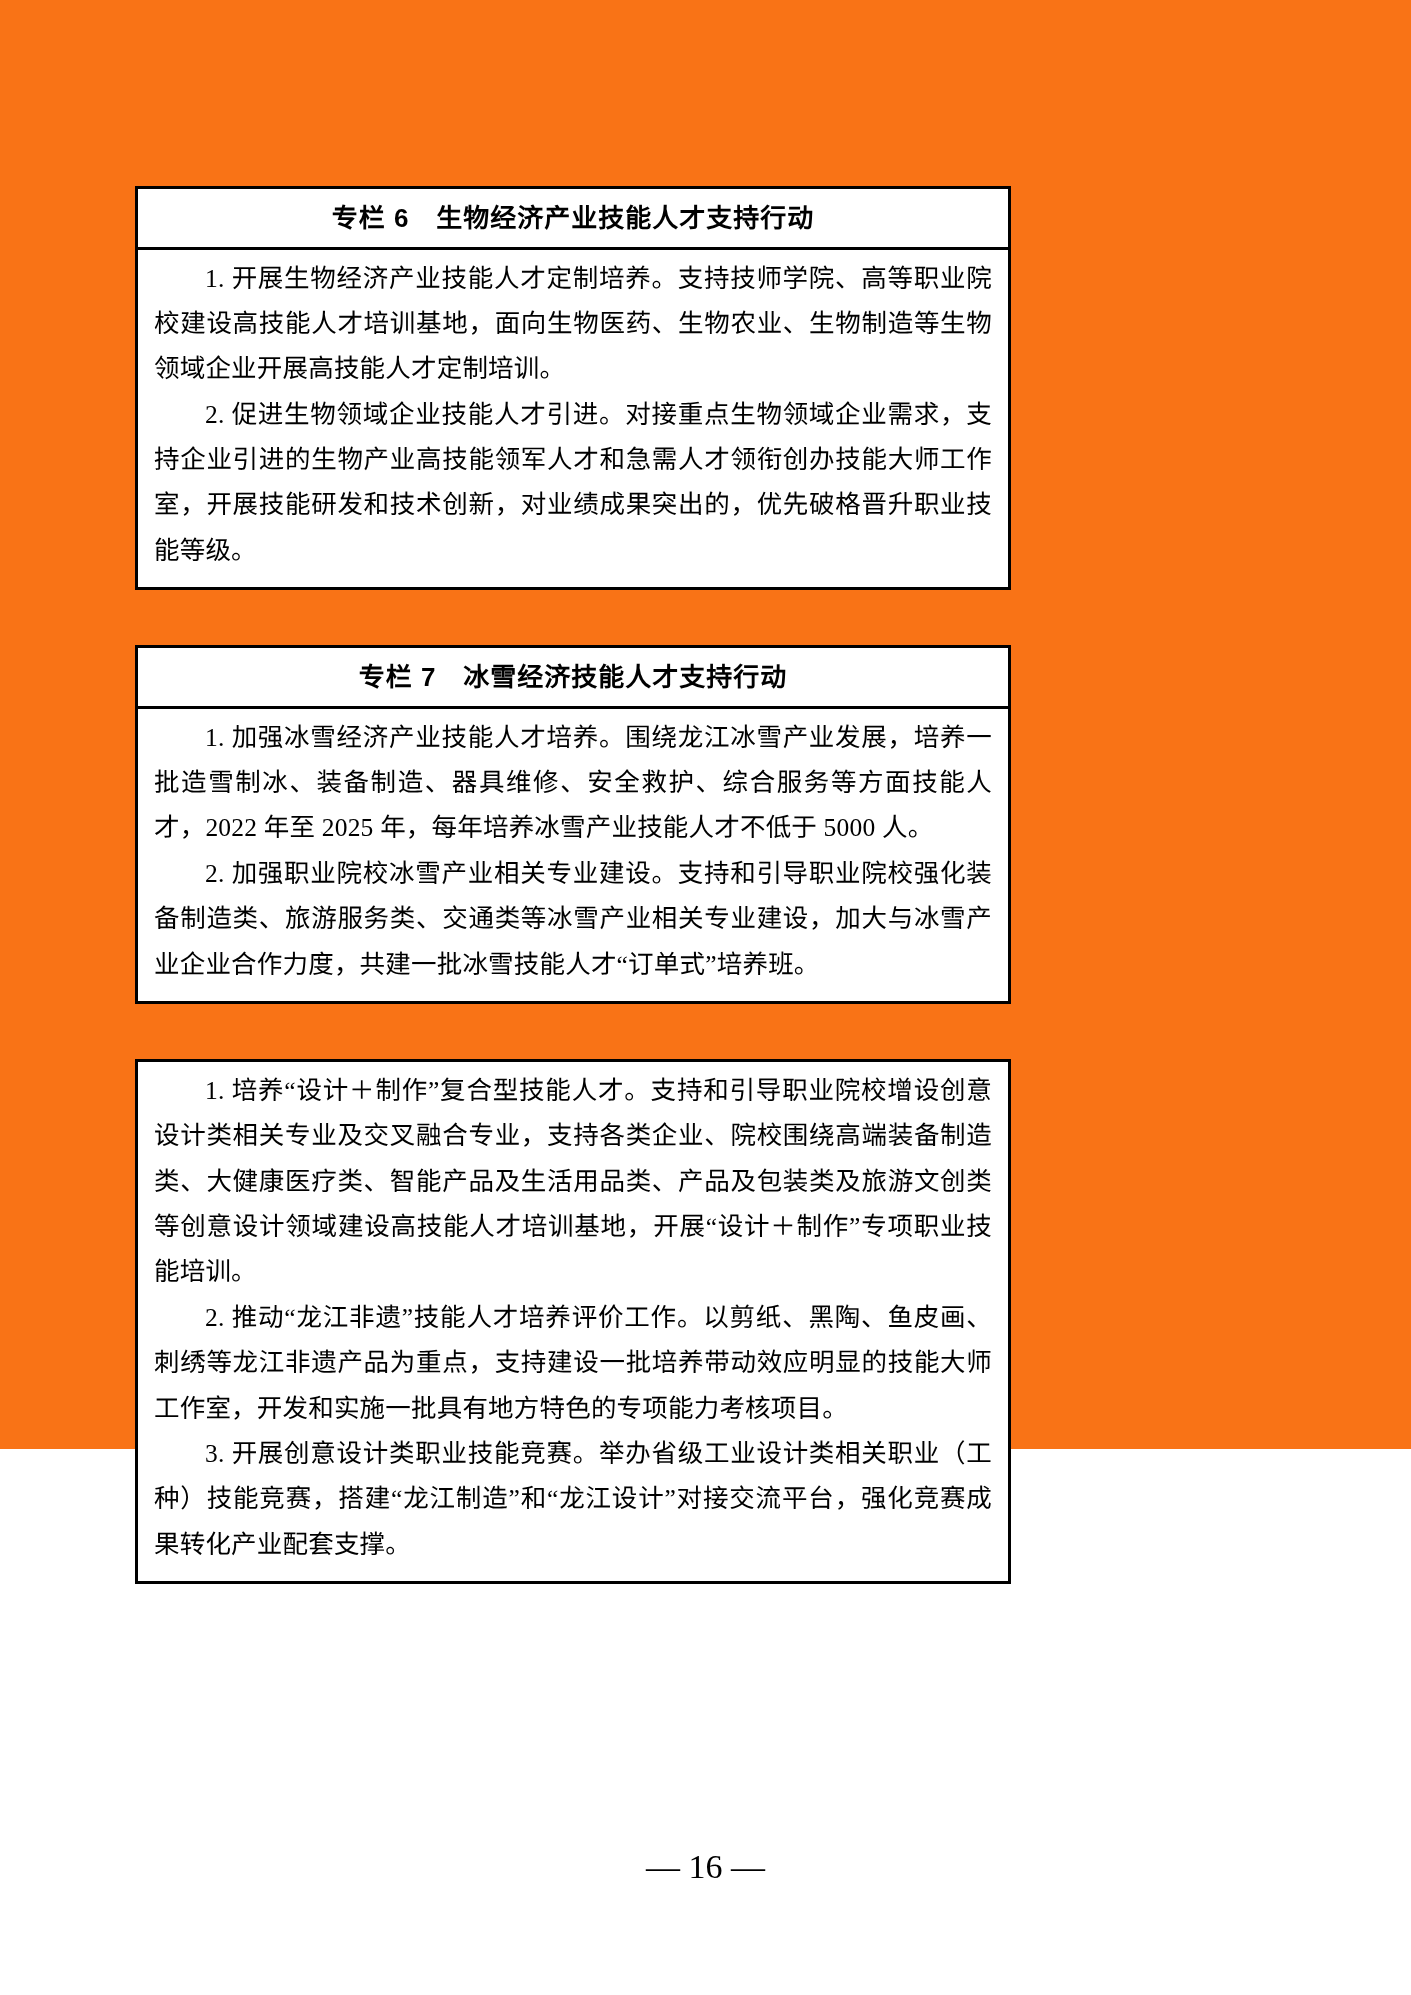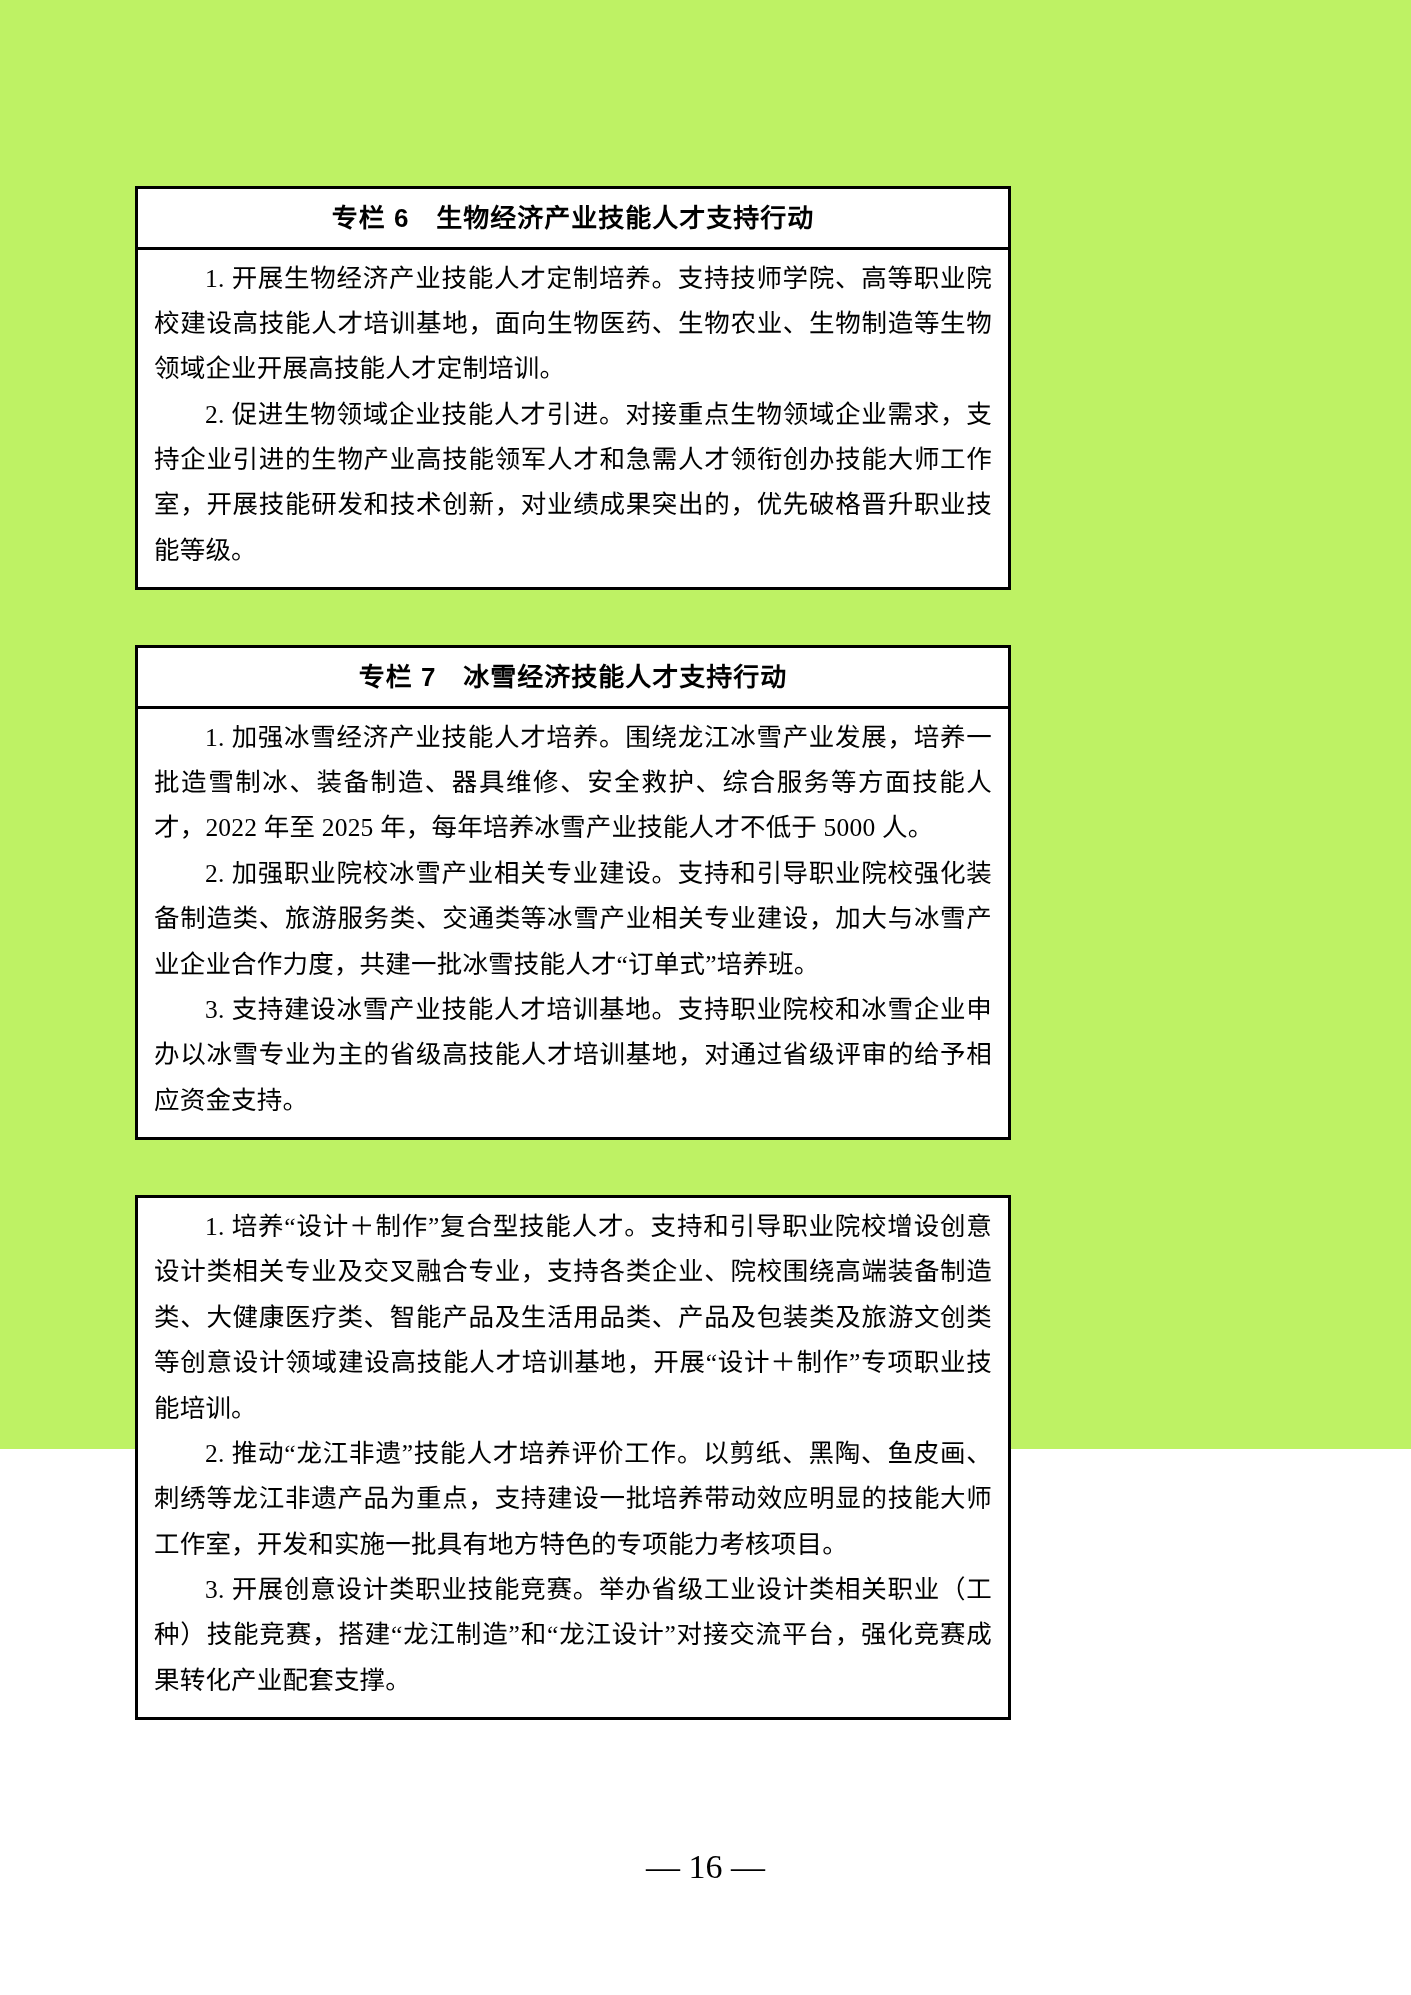--- a/index.html
+++ b/index.html
@@ -14,21 +14,21 @@
     position: relative;
     font-family: "Liberation Serif", "DejaVu Serif", serif;
     color: #000000;
     overflow: hidden;
   }
   .page {
     position: absolute;
     left: 0; top: 0;
     width: 1411px;
     height: 1449px;
-    background: #bef264;
+    background: #f97316;
   }
   .content {
     position: absolute;
     left: 135px;
     top: 186px;
     width: 876px;
   }
   .box {
     border: 3px solid #000;
     background: #ffffff;
@@ -89,21 +89,20 @@
         <p class="para"><span class="lead">1. 开展生物经济产业技能人才定制培养。</span><span>支持技师学院、高等职业院校建设高技能人才培训基地，面向生物医药、生物农业、生物制造等生物领域企业开展高技能人才定制培训。</span></p>
         <p class="para"><span class="lead">2. 促进生物领域企业技能人才引进。</span><span>对接重点生物领域企业需求，支持企业引进的生物产业高技能领军人才和急需人才领衔创办技能大师工作室，开展技能研发和技术创新，对业绩成果突出的，优先破格晋升职业技能等级。</span></p>
       </div>
     </section>
 
     <section class="box">
       <div class="box-title">专栏 7　冰雪经济技能人才支持行动</div>
       <div class="box-body">
         <p class="para"><span class="lead">1. 加强冰雪经济产业技能人才培养。</span><span>围绕龙江冰雪产业发展，培养一批造雪制冰、装备制造、器具维修、安全救护、综合服务等方面技能人才，2022 年至 2025 年，每年培养冰雪产业技能人才不低于 5000 人。</span></p>
         <p class="para"><span class="lead">2. 加强职业院校冰雪产业相关专业建设。</span><span>支持和引导职业院校强化装备制造类、旅游服务类、交通类等冰雪产业相关专业建设，加大与冰雪产业企业合作力度，共建一批冰雪技能人才“订单式”培养班。</span></p>
-        <p class="para"><span class="lead">3. 支持建设冰雪产业技能人才培训基地。</span><span>支持职业院校和冰雪企业申办以冰雪专业为主的省级高技能人才培训基地，对通过省级评审的给予相应资金支持。</span></p>
       </div>
     </section>
 
     <section class="box">
       <div class="box-body">
         <p class="para"><span class="lead">1. 培养“设计＋制作”复合型技能人才。</span><span>支持和引导职业院校增设创意设计类相关专业及交叉融合专业，支持各类企业、院校围绕高端装备制造类、大健康医疗类、智能产品及生活用品类、产品及包装类及旅游文创类等创意设计领域建设高技能人才培训基地，开展“设计＋制作”专项职业技能培训。</span></p>
         <p class="para"><span class="lead">2. 推动“龙江非遗”技能人才培养评价工作。</span><span>以剪纸、黑陶、鱼皮画、刺绣等龙江非遗产品为重点，支持建设一批培养带动效应明显的技能大师工作室，开发和实施一批具有地方特色的专项能力考核项目。</span></p>
         <p class="para"><span class="lead">3. 开展创意设计类职业技能竞赛。</span><span>举办省级工业设计类相关职业（工种）技能竞赛，搭建“龙江制造”和“龙江设计”对接交流平台，强化竞赛成果转化产业配套支撑。</span></p>
       </div>
     </section>

